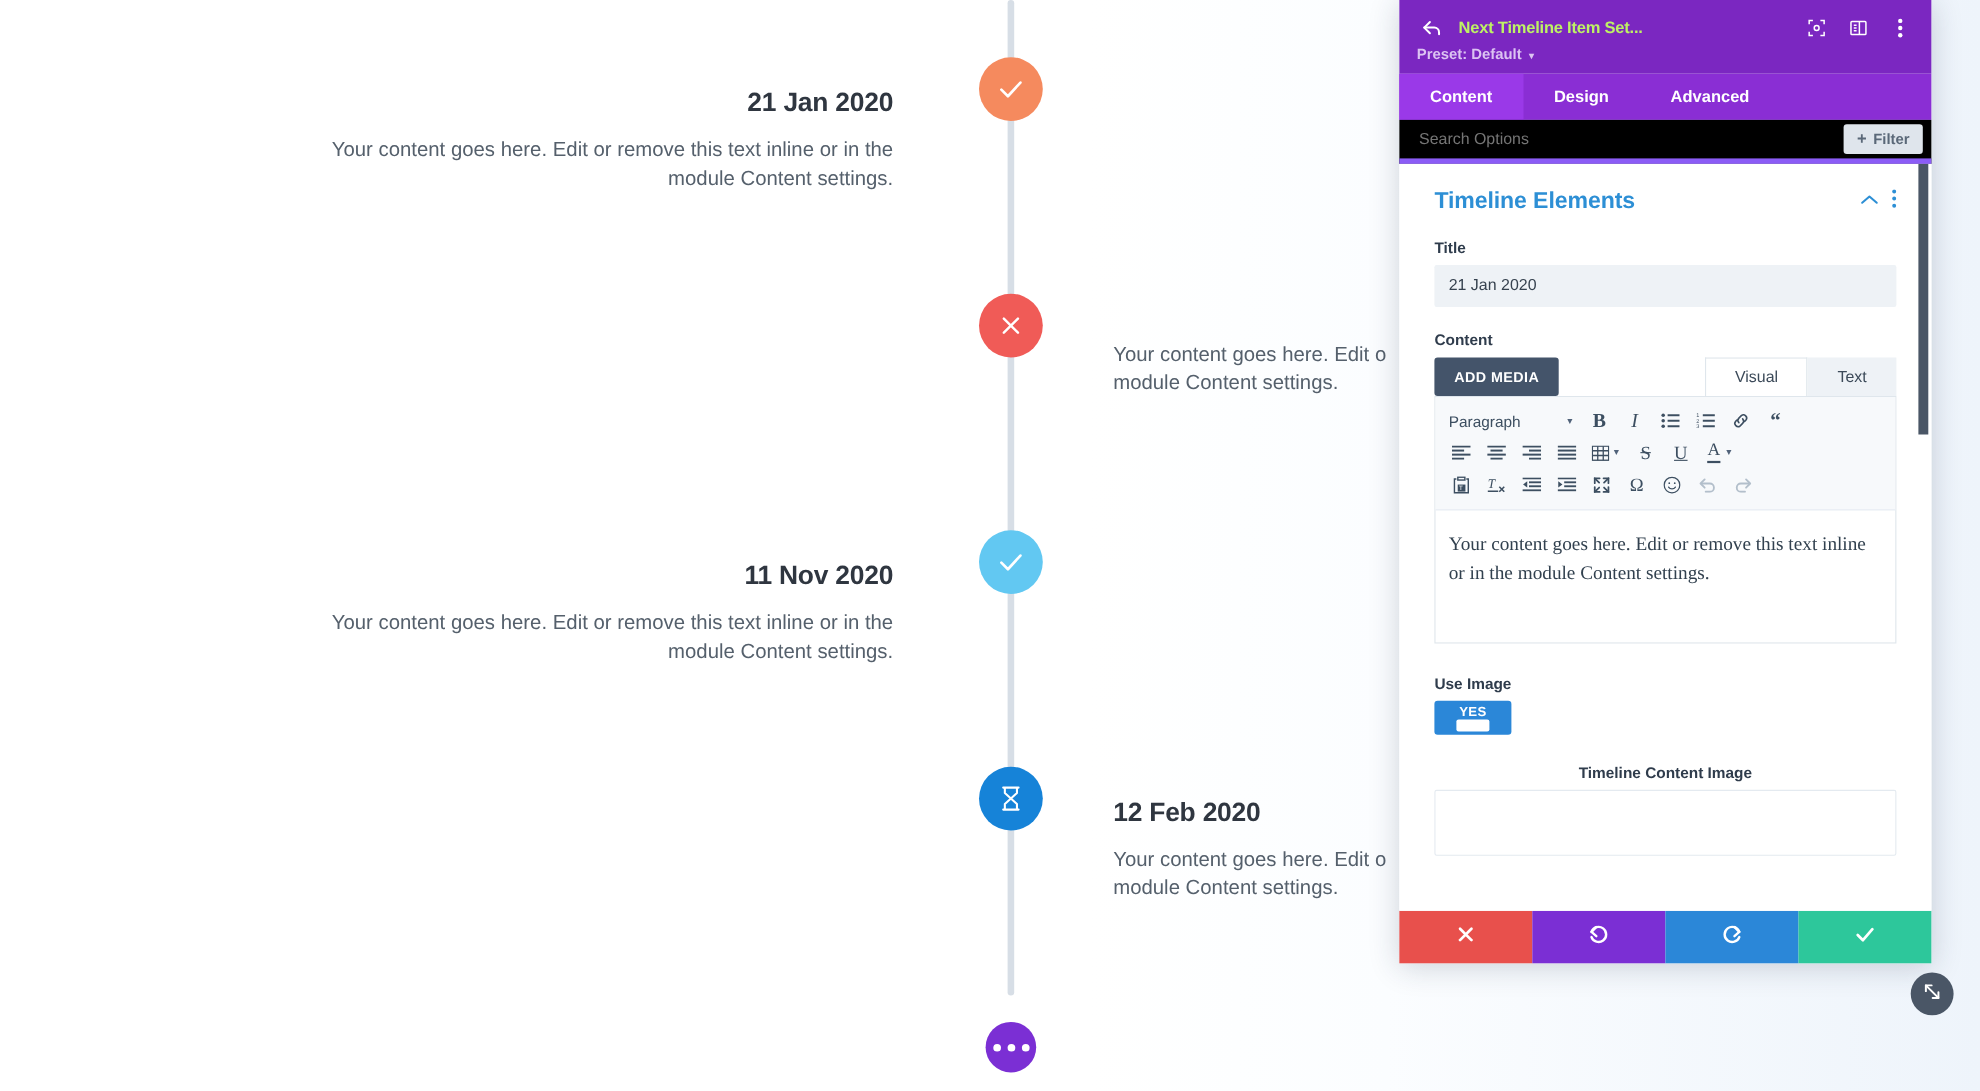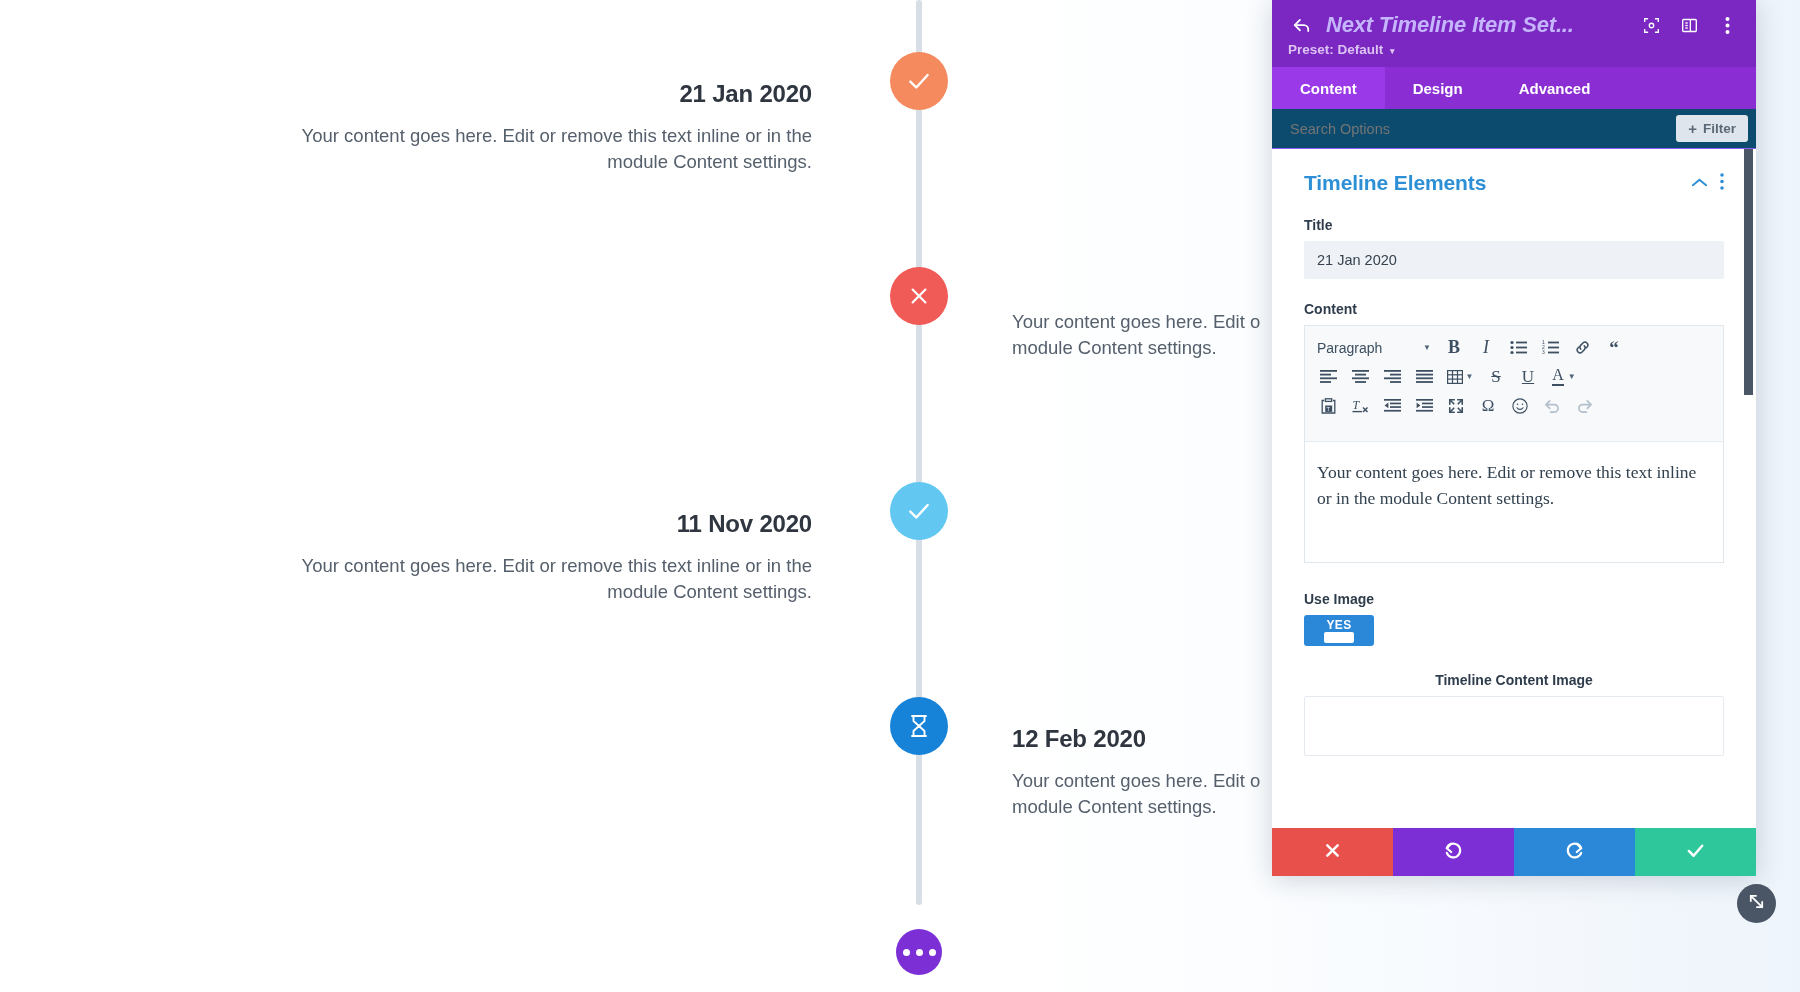--- a/index.html
+++ b/index.html
@@ -54,39 +54,39 @@
     position: absolute; left: 1272px; top: 0; width: 484px; height: 876px;
     background: #f4f7fa;
     box-shadow: 0 3px 26px rgba(30,45,70,0.20);
     display: flex; flex-direction: column;
     overflow: hidden;
   }
   .panel-header { background: #7b27c1; padding: 12px 16px 10px 16px; }
   .ph-row1 { display: flex; align-items: center; gap: 12px; }
   .back-btn { width: 26px; height: 26px; display: flex; align-items: center; justify-content: center; cursor: pointer; }
   .ph-title {
-    flex: 1 1 auto; color: #c4b5fd; font-size: 22px; font-weight: 700;
-    white-space: nowrap; overflow: hidden; letter-spacing: -0.2px; font-style: italic;
+    flex: 1 1 auto; color: #bef264; font-size: 15px; font-weight: 700;
+    white-space: nowrap; overflow: hidden; letter-spacing: -0.2px;
   }
   .ph-icon { width: 26px; height: 26px; display: flex; align-items: center; justify-content: center; cursor: pointer; }
   .ph-row2 { margin-top: 4px; color: #dcc3f2; font-size: 13.5px; font-weight: 700; }
   .ph-row2 .caret { font-size: 9px; margin-left: 3px; }
 
   .tabs { display: flex; background: #8a2ed4; height: 42px; }
   .tab {
     flex: 0 0 auto; padding: 0 28px; height: 42px;
     display: flex; align-items: center; justify-content: center;
     color: #ffffff; font-size: 15px; font-weight: 700; cursor: pointer;
   }
   .tab.active { background: #9a39e8; }
 
   .searchbar {
-    height: 40px; background: #0c4a6e; display: flex; align-items: center;
+    height: 40px; background: #000000; display: flex; align-items: center;
     padding: 0 8px 0 18px; justify-content: space-between;
-    border-bottom: 1px solid #8b5cf6;
+    border-bottom: 5px solid #8b5cf6;
   }
   .search-input {
     border: none; background: transparent; outline: none;
     font-family: inherit; font-size: 14.5px; color: #8b99a8; width: 280px;
   }
   .filter-btn {
     background: #dfe5ec; color: #5a6878; font-size: 13.5px; font-weight: 600;
     padding: 6px 12px; border-radius: 3px; display: flex; align-items: center; gap: 6px;
     cursor: pointer;
   }
@@ -124,21 +124,21 @@
     color: #3c4a59; background: #eef2f6; cursor: pointer;
     border: 1px solid transparent; border-bottom: none;
   }
   .vt-tab.active { background: #ffffff; border-color: #dfe6ec; }
 
   .editor {
     border: 1px solid #dfe6ec; background: #ffffff; margin-top: 0;
   }
   .mce-toolbar {
     background: #f7f9fb; border-bottom: 1px solid #e6ecf2;
-    padding: 7px 8px 21px 8px;
+    padding: 7px 8px 8px 8px;
   }
   .mce-row { display: flex; align-items: center; gap: 2px; min-height: 29px; }
   .mce-btn {
     width: 30px; height: 28px; display: flex; align-items: center; justify-content: center;
     color: #3d4f61; cursor: pointer; font-size: 15px;
   }
   .mce-btn.dim { color: #b3bfcb; }
   .mce-select {
     display: flex; align-items: center; justify-content: space-between;
     width: 124px; height: 28px; padding: 0 6px 0 4px;
@@ -341,20 +341,27 @@
         </div>
 
         <div>
           <div class="field-label">Title</div>
           <input class="text-input" type="text" value="21 Jan 2020" style="">
         </div>
 
         <div class="content-block">
           <div class="field-label">Content</div>
 
+          <div class="editor-top">
+            <div class="add-media">ADD MEDIA</div>
+            <div class="vt-tabs">
+              <div class="vt-tab active">Visual</div>
+              <div class="vt-tab">Text</div>
+            </div>
+          </div>
 
           <div class="editor">
             <div class="mce-toolbar">
 
               <div class="mce-row">
                 <div class="mce-select">
                   <span>Paragraph</span>
                   <span class="mce-caret">▼</span>
                 </div>
                 <div class="mce-btn" style="font-weight:700; font-family:'Liberation Serif',serif; font-size:18px;">B</div>

